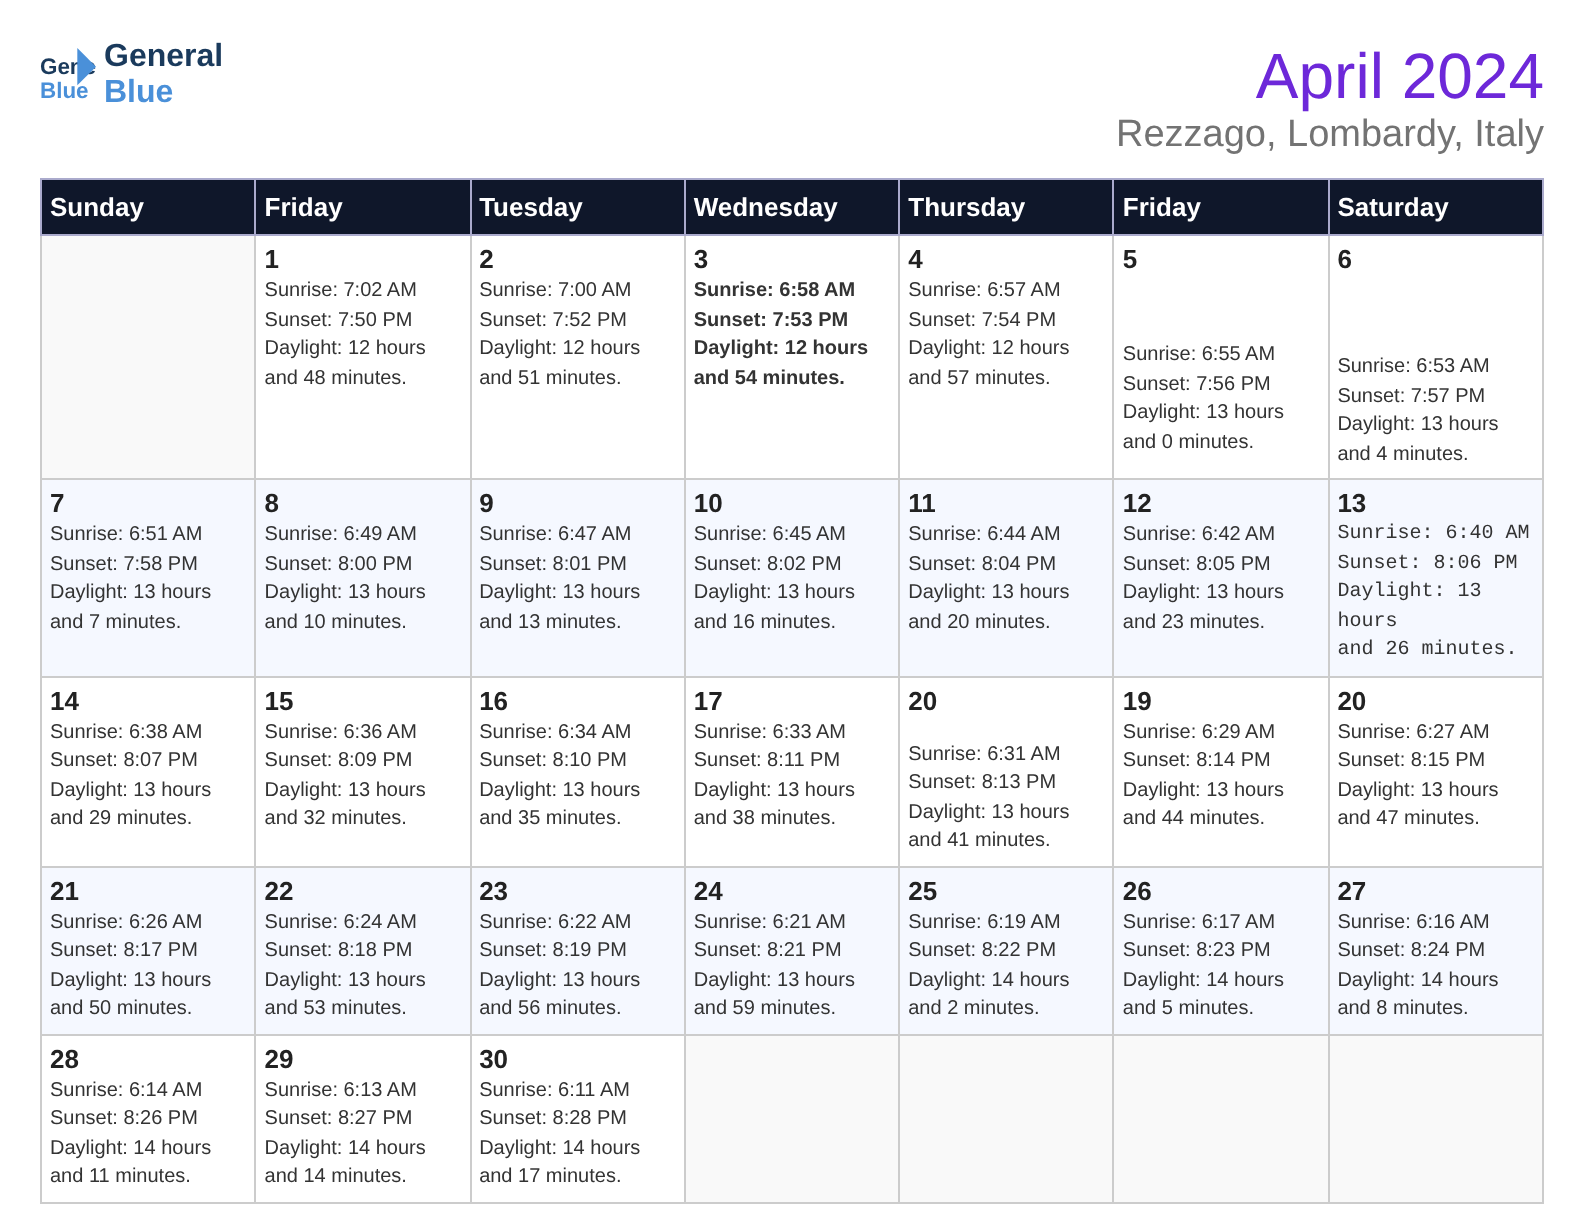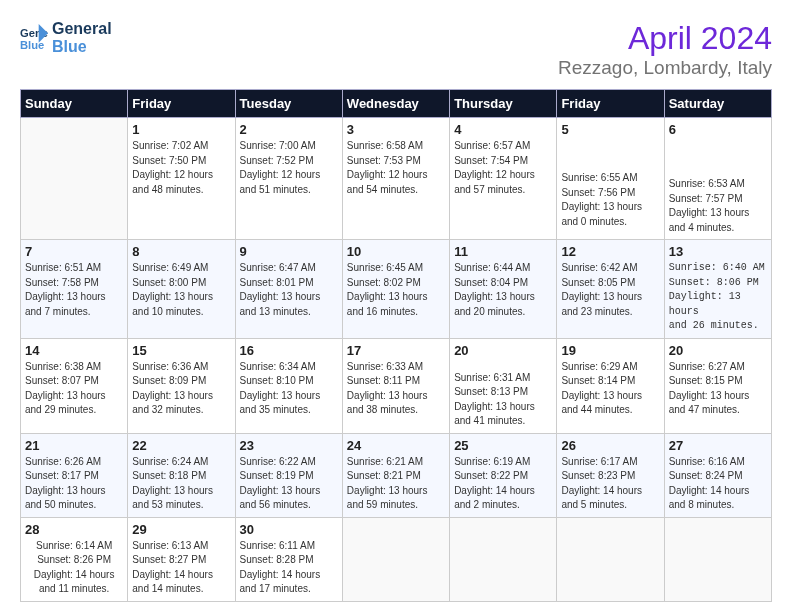--- a/index.html
+++ b/index.html
@@ -130,21 +130,21 @@
           </td>
           <td>
             <span class="day-number">2</span>
             <div class="day-info" style="white-space: pre-line;">Sunrise: 7:00 AM
 Sunset: 7:52 PM
 Daylight: 12 hours
 and 51 minutes.</div>
           </td>
           <td>
             <span class="day-number">3</span>
-            <div class="day-info" style="white-space: pre-line;">Sunrise: 6:58 AM
+            <div class="day-info" style="white-space: pre-line; font-weight: bold;">Sunrise: 6:58 AM
 Sunset: 7:53 PM
 Daylight: 12 hours
 and 54 minutes.</div>
           </td>
           <td>
             <span class="day-number">4</span>
             <div class="day-info" style="white-space: pre-line;">Sunrise: 6:57 AM
 Sunset: 7:54 PM
 Daylight: 12 hours
 and 57 minutes.</div>
@@ -313,21 +313,21 @@
             <span class="day-number">27</span>
             <div class="day-info" style="white-space: pre-line;">Sunrise: 6:16 AM
 Sunset: 8:24 PM
 Daylight: 14 hours
 and 8 minutes.</div>
           </td>
         </tr>
         <tr>
           <td>
             <span class="day-number">28</span>
-            <div class="day-info" style="white-space: pre-line; text-align: center;">Sunrise: 6:14 AM
+            <div class="day-info" style="white-space: pre-line;">Sunrise: 6:14 AM
 Sunset: 8:26 PM
 Daylight: 14 hours
 and 11 minutes.</div>
           </td>
           <td>
             <span class="day-number">29</span>
             <div class="day-info" style="white-space: pre-line;">Sunrise: 6:13 AM
 Sunset: 8:27 PM
 Daylight: 14 hours
 and 14 minutes.</div>

